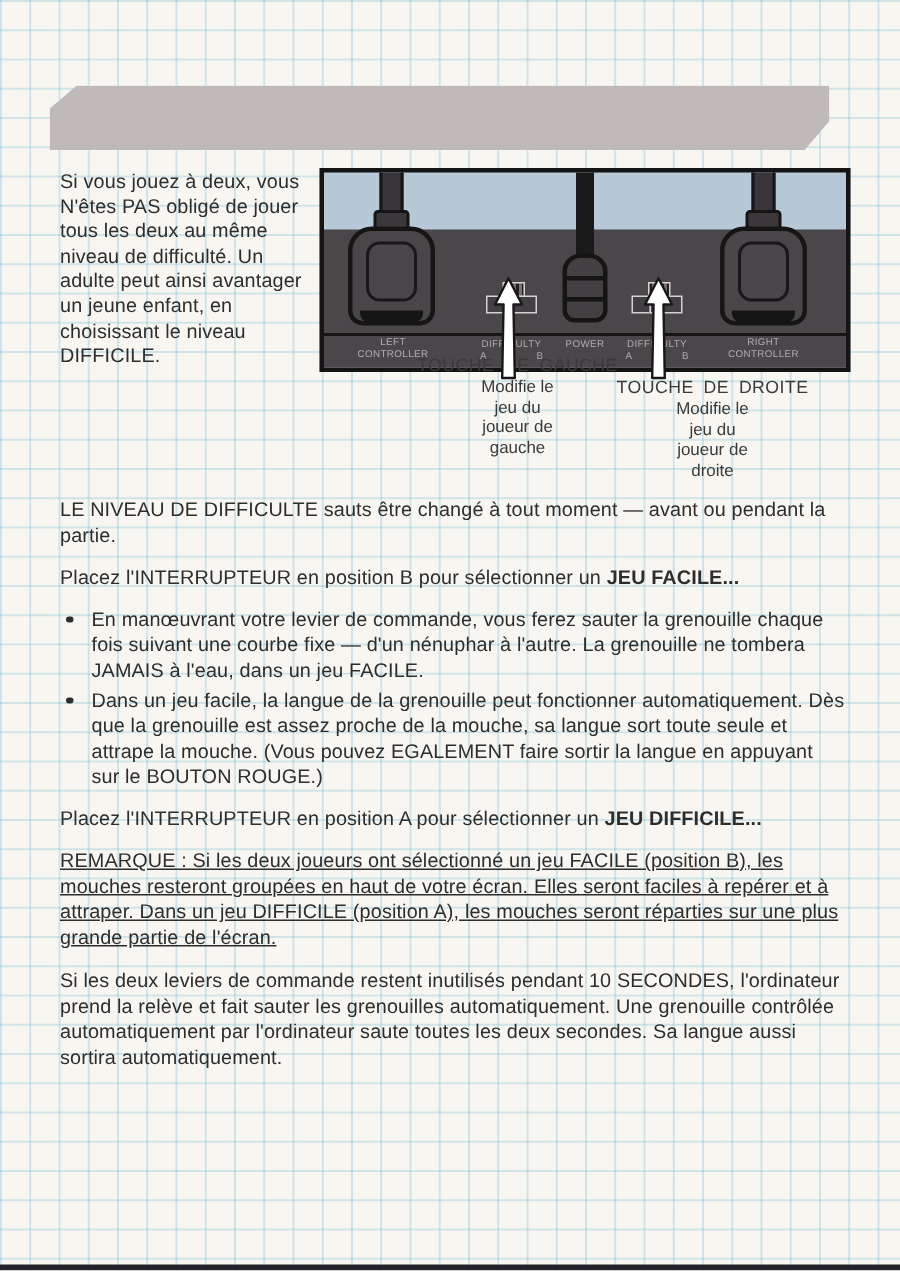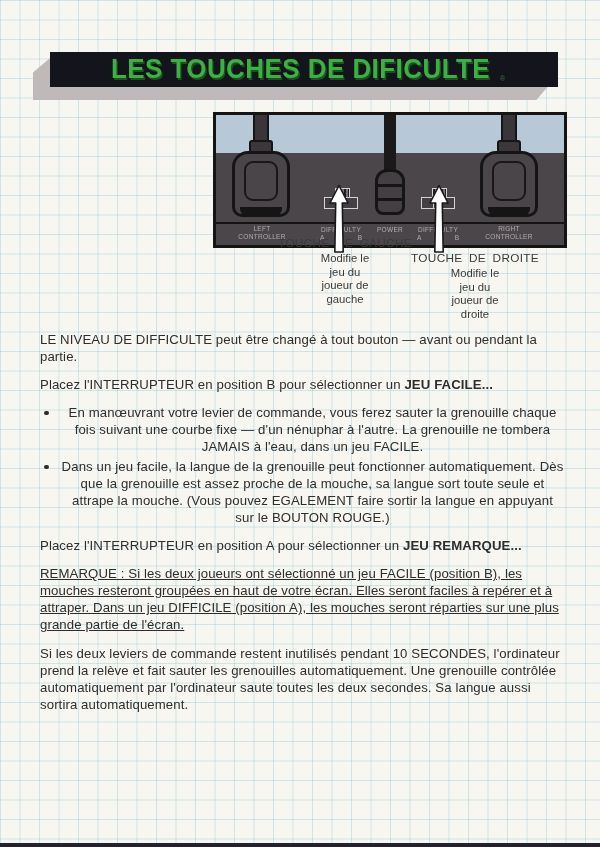--- a/index.html
+++ b/index.html
@@ -74,42 +74,46 @@
   
   .arrow { position:absolute; width:24px; height:70px; z-index:5; }
   
   .callout { position:absolute; width:164px; text-align:center; }
   .callout-title { font-size:11.8px; letter-spacing:0.3px; word-spacing:3px; color:#3a3a3a; }
   .callout-body { margin-top:2px; font-size:11.3px; line-height:13.5px; white-space:pre-line; color:#3a3a3a; }
   
   .bodytext { position:absolute; left:40px; top:331px; width:524px;
     font-size:13.2px; line-height:17px; letter-spacing:0.1px; }
   .bodytext p { margin:0 0 11px; }
-  .bodytext ul { list-style:none; margin:0 0 11px;text-align:center; }
+  .bodytext ul { list-style:none; margin:0 0 11px; }
   .bodytext li { position:relative; padding-left:21px; margin-bottom:3px; }
   .bodytext li::before { content:""; position:absolute; left:4px; top:6.5px;
     width:4.5px; height:4.5px; border-radius:50%; background:#2c2c2c; }
   .bold { font-weight:bold; }
   
   .watermark { position:absolute; right:2px; top:779px; font-size:47px; font-weight:bold;
     color:#8a8a8a; opacity:0.78; letter-spacing:-0.5px; white-space:nowrap;
     text-shadow:1px 2px 2px rgba(100,100,100,0.35); }
   .bottom-strip { position:absolute; left:0; right:0; bottom:0; height:4px; background:#23222a; }
 </style>
 </head>
 <body>
 
 <div class="page">
 
   <div class="banner-shadow"></div>
-  <div class="banner-bar">
-    <span class="banner-title">LES TOUCHES DE DIFICULTE</span>
-    <span class="banner-mark">®</span>
-  </div>
-
+
+  <div class="intro">Si vous jouez à deux, vous
+N'êtes PAS obligé de jouer
+tous les deux au même
+niveau de difficulté. Un
+adulte peut ainsi avantager
+un jeune enfant, en
+choisissant le niveau
+DIFFICILE.</div>
 
   <div class="illus">
     <div class="panel"></div>
 
     <div>
       <div class="plug-cable" style="left:37px;"></div>
       <div class="plug-neck" style="left:33px;"></div>
       <div class="plug-body" style="left:16px;">
         <div class="plug-inner"></div>
         <div class="plug-foot"></div>
@@ -177,30 +181,30 @@
   </div>
   <div class="callout" style="left:393px; top:251px;">
     <div class="callout-title">TOUCHE DE DROITE</div>
     <div class="callout-body">Modifie le
 jeu du
 joueur de
 droite</div>
   </div>
 
   <div class="bodytext">
-    <p>LE NIVEAU DE DIFFICULTE peut être changé à tout bouton — avant ou pendant la partie.</p>
+    <p>LE NIVEAU DE DIFFICULTE sauts être changé à tout moment — avant ou pendant la partie.</p>
 
     <p><span>Placez l'INTERRUPTEUR en position B pour sélectionner un </span><span class="bold">JEU FACILE...</span></p>
 
     <ul>
       <li>En manœuvrant votre levier de commande, vous ferez sauter la grenouille chaque fois suivant une courbe fixe — d'un nénuphar à l'autre. La grenouille ne tombera JAMAIS à l'eau, dans un jeu FACILE.</li>
       <li>Dans un jeu facile, la langue de la grenouille peut fonctionner automatiquement. Dès que la grenouille est assez proche de la mouche, sa langue sort toute seule et attrape la mouche. (Vous pouvez EGALEMENT faire sortir la langue en appuyant sur le BOUTON ROUGE.)</li>
     </ul>
 
-    <p><span>Placez l'INTERRUPTEUR en position A pour sélectionner un </span><span class="bold">JEU REMARQUE...</span></p>
+    <p><span>Placez l'INTERRUPTEUR en position A pour sélectionner un </span><span class="bold">JEU DIFFICILE...</span></p>
 
     <ul>
     </ul>
 
     <p style="margin-bottom:12px;text-decoration:underline;">REMARQUE : Si les deux joueurs ont sélectionné un jeu FACILE (position B), les mouches resteront groupées en haut de votre écran. Elles seront faciles à repérer et à attraper. Dans un jeu DIFFICILE (position A), les mouches seront réparties sur une plus grande partie de l'écran.</p>
 
     <p>Si les deux leviers de commande restent inutilisés pendant 10 SECONDES, l'ordinateur prend la relève et fait sauter les grenouilles automatiquement. Une grenouille contrôlée automatiquement par l'ordinateur saute toutes les deux secondes. Sa langue aussi sortira automatiquement.</p>
   </div>
 
   <div class="bottom-strip"></div>

